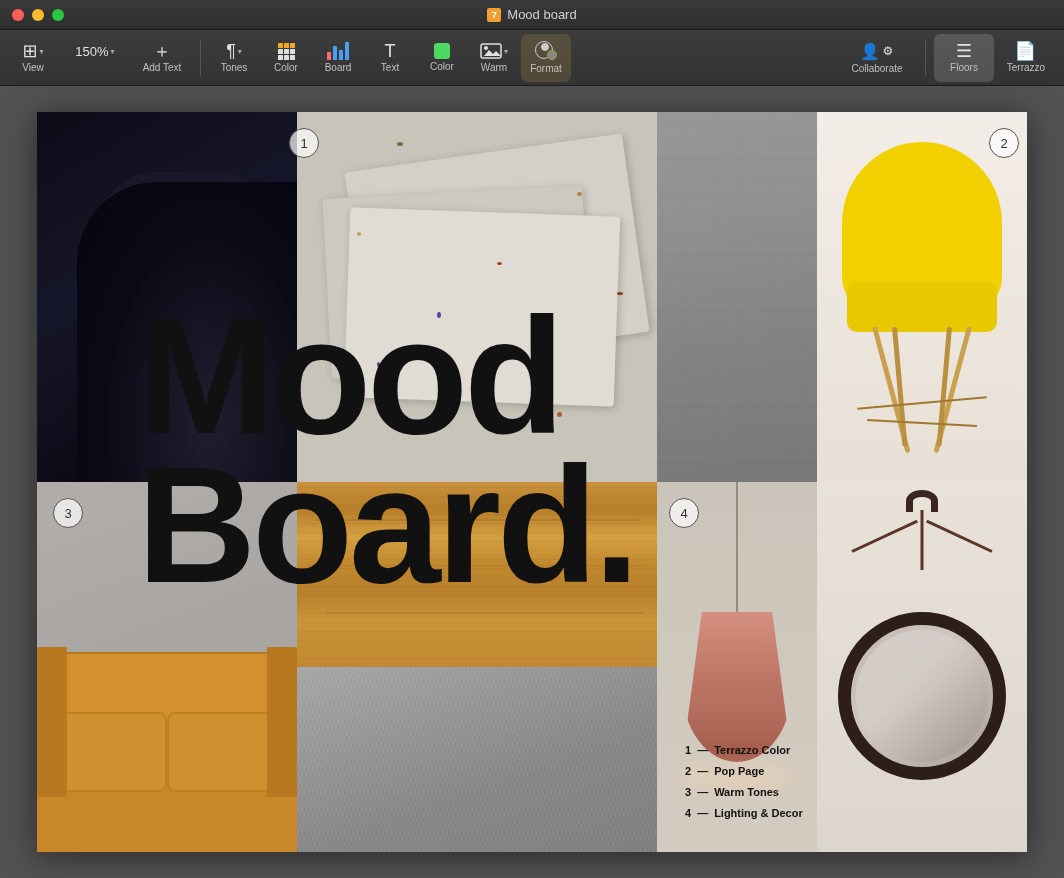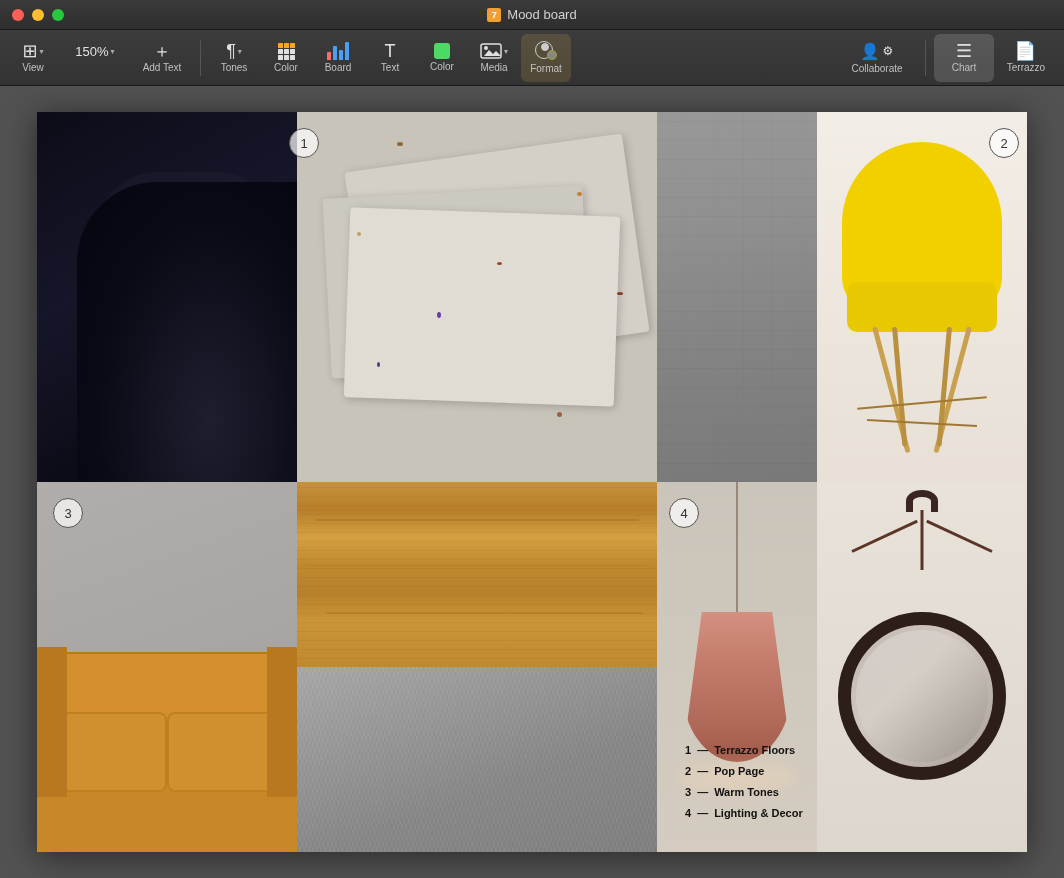--- a/index.html
+++ b/index.html
@@ -417,21 +417,21 @@
 
   <button class="toolbar-btn has-arrow">
     <div class="btn-icon-row">
       <svg class="media-svg" viewBox="0 0 22 18">
         <rect x="1" y="2" width="20" height="14" rx="2" fill="none" stroke="#e0e0e0" stroke-width="1.5"></rect>
         <polygon points="4,14 9,8 13,12 16,9 21,14" fill="#e0e0e0"></polygon>
         <circle cx="6" cy="6" r="2" fill="#e0e0e0"></circle>
       </svg>
       <span class="arrow-down">▾</span>
     </div>
-    <span class="btn-label">Media</span>
+    <span class="btn-label">Warm</span>
   </button>
 
   <button class="toolbar-btn comment-btn">
     <div style="position:relative;width:22px;height:20px;">
       <div style="width:18px;height:18px;border-radius:50%;border:1.5px solid #ccc;position:absolute;top:0;left:0;"></div>
       <div style="position:absolute;top:2px;left:6px;width:8px;height:8px;border-radius:50%;border:1.5px solid #ccc;background:#ccc;"></div>
       <div style="position:absolute;top:9px;left:12px;width:10px;height:10px;border-radius:50%;background:#888;border:1.5px solid #a0a030;"></div>
     </div>
     <span class="btn-label">Format</span>
   </button>
@@ -443,21 +443,21 @@
       <span style="font-size:16px;color:#e0e0e0;">👤</span>
       <span style="font-size:12px;color:#e0e0e0;">⚙</span>
     </div>
     <span class="btn-label">Collaborate</span>
   </button>
 
   <div class="toolbar-divider"></div>
 
   <button class="toolbar-btn format-btn active">
     <span class="btn-icon" style="font-size:18px;">☰</span>
-    <span class="btn-label">Chart</span>
+    <span class="btn-label">Floors</span>
   </button>
 
   <button class="toolbar-btn format-btn">
     <span class="btn-icon" style="font-size:18px;">📄</span>
     <span class="btn-label">Terrazzo</span>
   </button>
 
 </div>
 
 <div class="canvas-area">
@@ -579,39 +579,43 @@
           <div style="position:absolute;top:148px;left:calc(50% - 66px);width:132px;height:132px;border-radius:50%;background:linear-gradient(140deg,rgba(255,255,255,0.3) 0%,rgba(255,255,255,0.05) 50%,rgba(0,0,0,0.1) 100%);"></div>
         </div>
       </div>
 
     </div>
 
     <div style="position:absolute;bottom:28px;left:648px;z-index:15;font-size:11px;line-height:21px;font-weight:600;">
       <div style="display:flex;align-items:center;gap:6px;">
         <span style="font-weight:700;color:#111;">1</span>
         <span style="color:#111;">—</span>
-        <span style="color:#111;">Terrazzo Floors</span>
+        <span style="color:#111;">Terrazzo Color</span>
       </div>
       <div style="display:flex;align-items:center;gap:6px;">
         <span style="font-weight:700;color:#111;">2</span>
         <span style="color:#111;">—</span>
         <span style="color:#111;">Pop Page</span>
       </div>
       <div style="display:flex;align-items:center;gap:6px;">
         <span style="font-weight:700;color:#111;">3</span>
         <span style="color:#111;">—</span>
         <span style="color:#111;">Warm Tones</span>
       </div>
       <div style="display:flex;align-items:center;gap:6px;">
         <span style="font-weight:700;color:#111;">4</span>
         <span style="color:#111;">—</span>
         <span style="color:#111;">Lighting &amp; Decor</span>
       </div>
     </div>
 
+    <div class="big-text">
+      <div>Mood</div>
+      <div>Board.</div>
+    </div>
 
     <div class="page-number pn-1">1</div>
     <div class="page-number pn-2">2</div>
     <div class="page-number pn-3">3</div>
     <div class="page-number pn-4">4</div>
 
   </div>
 </div>
 
 </body></html>

